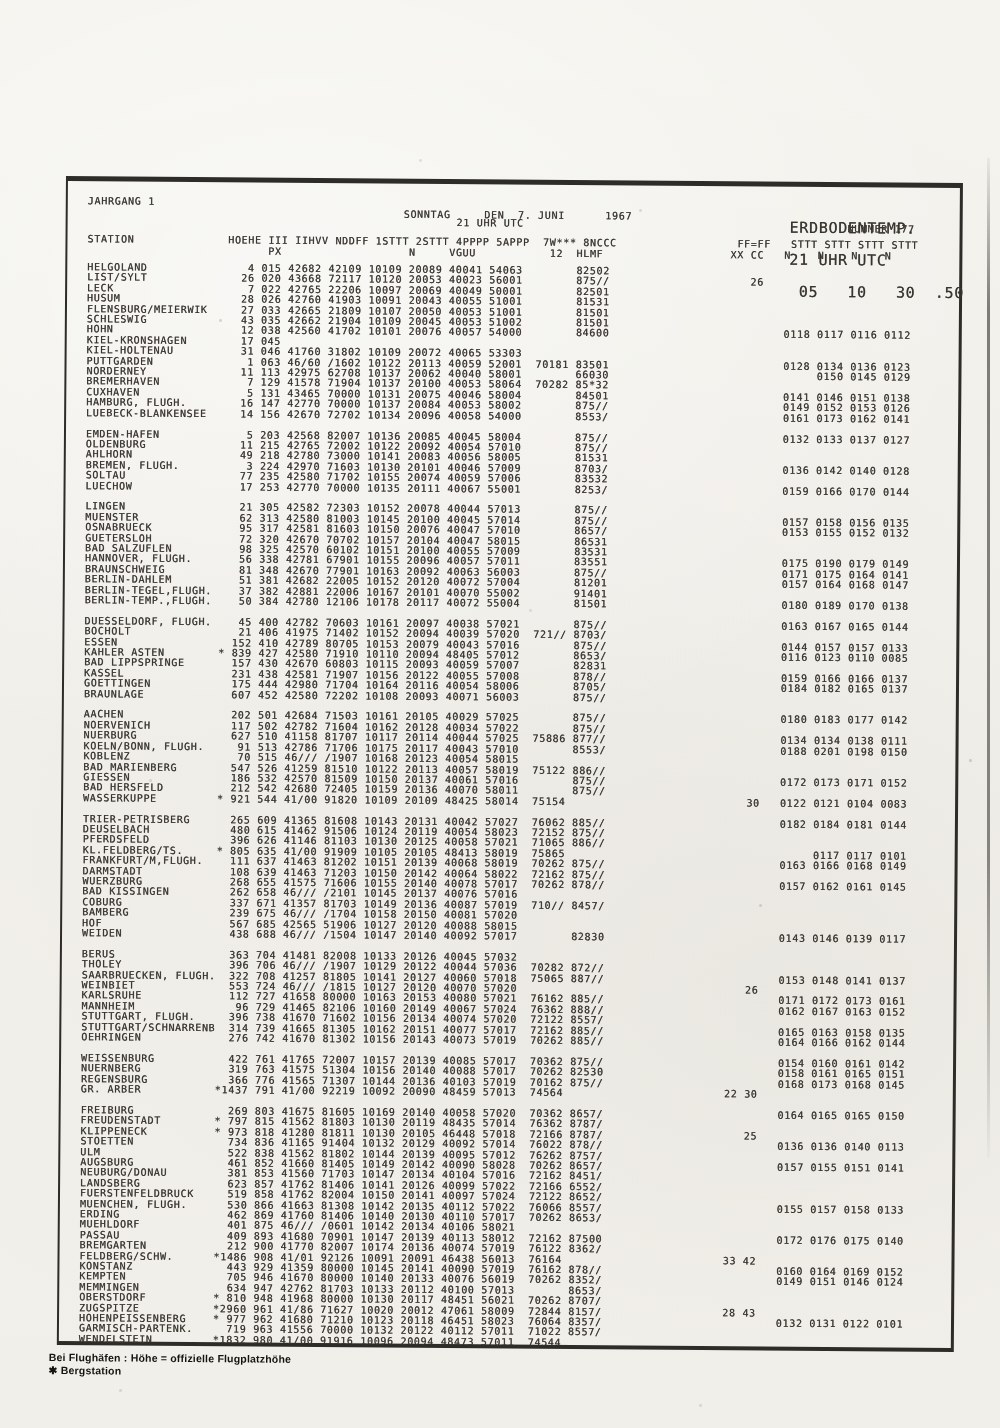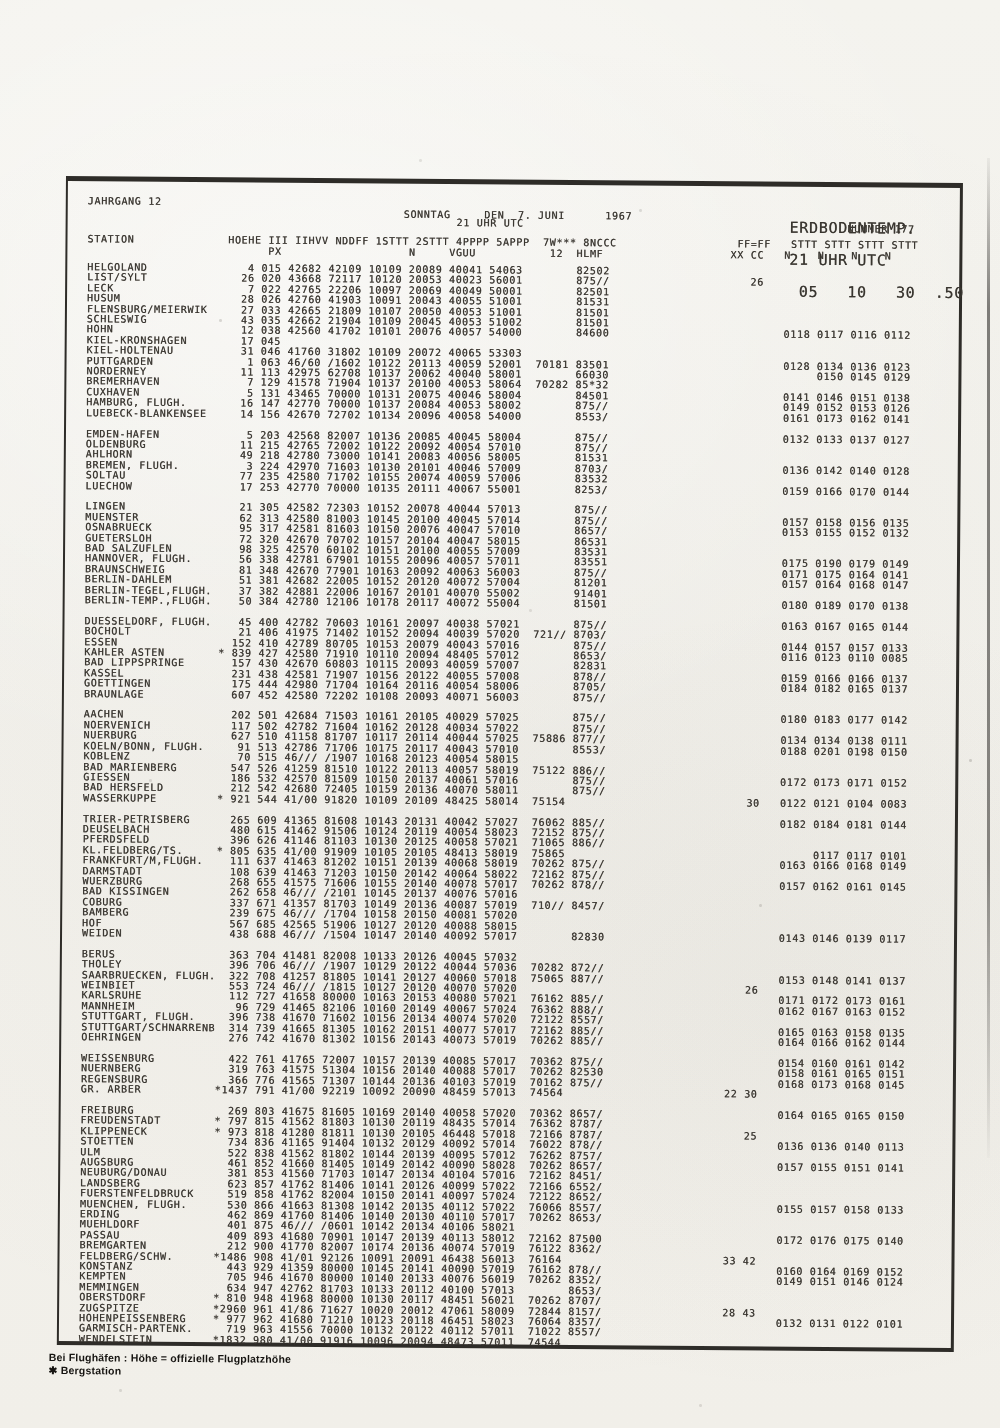--- a/index.html
+++ b/index.html
@@ -40,21 +40,21 @@
           120px 1390px 0 1px rgba(70,65,58,.15), 970px 760px 0 1px rgba(70,65,58,.2),
           420px 160px 0 1px rgba(70,65,58,.12), 700px 1405px 0 1px rgba(70,65,58,.14);}
 </style>
 </head>
 <body>
 
 <div class="page">
   <div class="rot">
     <div class="frame">
       <div class="mast">
-        <span class="j">JAHRGANG 12</span>
+        <span class="j">JAHRGANG 1</span>
         <span class="d">SONNTAG     DEN  7. JUNI      1967</span>
         <span class="i">NUMMER 177</span>
       </div>
       <div class="obstime">21 UHR UTC</div>
       <div class="soil">
         <div>ERDBODENTEMP.</div>
         <div>21 UHR UTC</div>
         <div> 05   10   30  .50</div>
       </div>
       <div class="colhead ch1" id="ch1">STATION              HOEHE III IIHVV NDDFF 1STTT 2STTT 4PPPP 5APPP  7W*** 8NCCC                  FF=FF   STTT STTT STTT STTT</div>

